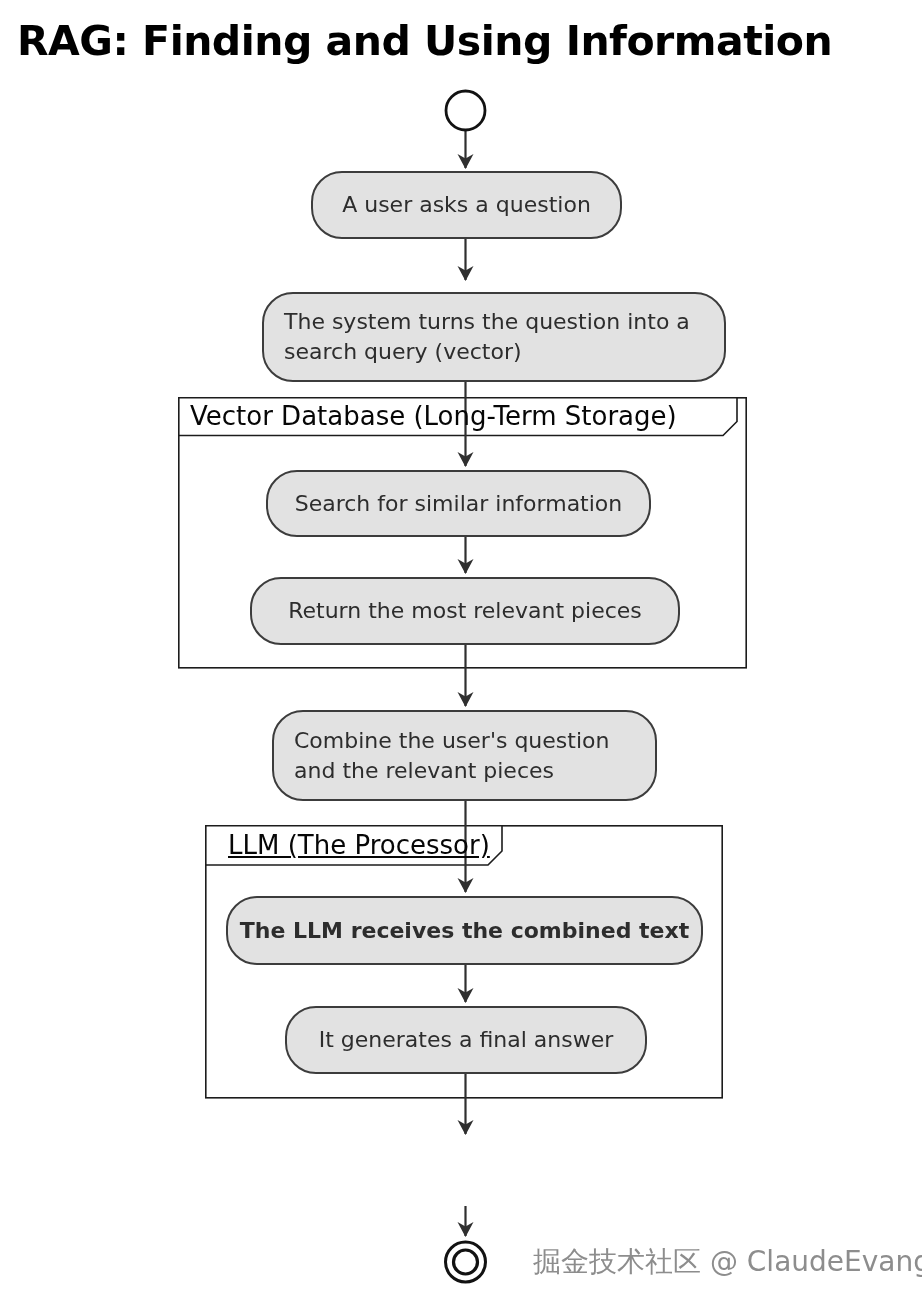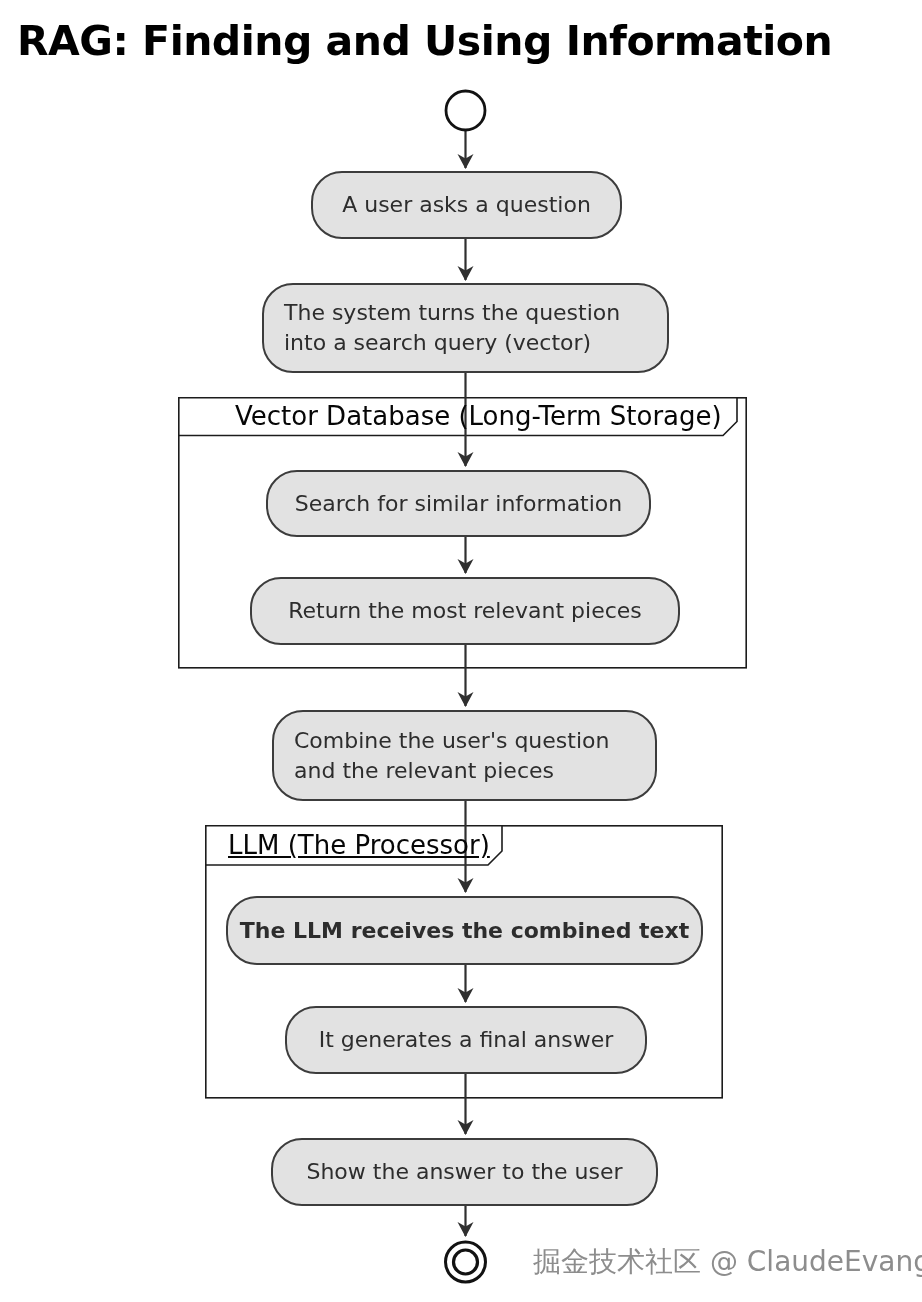--- a/index.html
+++ b/index.html
@@ -89,28 +89,28 @@
     <line x1="465.5" y1="965" x2="465.5" y2="1002" stroke="#2f2f2f" stroke-width="2.2" marker-end="url(#arrowhead)"></line>
     <line x1="465.5" y1="1074" x2="465.5" y2="1134" stroke="#2f2f2f" stroke-width="2.2" marker-end="url(#arrowhead)"></line>
     <line x1="465.5" y1="1206" x2="465.5" y2="1236" stroke="#2f2f2f" stroke-width="2.2" marker-end="url(#arrowhead)"></line>
 
     <circle cx="465.5" cy="110.5" r="19.5" fill="#ffffff" stroke="#121212" stroke-width="2.8"></circle>
 
     <circle cx="465.5" cy="1262" r="20" fill="#ffffff" stroke="#121212" stroke-width="3"></circle>
     <circle cx="465.5" cy="1262" r="12" fill="#ffffff" stroke="#121212" stroke-width="3.2"></circle>
   </svg>
 
-  <div class="frame-title" style="left:190px;top:401px;margin-left:45px;">Vector Database (Long-Term Storage)</div>
+  <div class="frame-title" style="left:190px;top:401px;">Vector Database (Long-Term Storage)</div>
   <div class="frame-title" style="left:228px;top:830px;text-decoration:underline;">LLM (The Processor)</div>
 
   <div class="node" style="left:311px;top:171px;width:311px;height:68px;">
     <span class="node-label">A user asks a question</span>
   </div>
 
-  <div class="node multiline" style="left:262px;top:283px;width:407px;height:90px;">
+  <div class="node multiline" style="left:262px;top:292px;width:464px;height:90px;">
     <span class="node-label">The system turns the question into a search query (vector)</span>
   </div>
 
   <div class="node" style="left:266px;top:470px;width:385px;height:67px;">
     <span class="node-label">Search for similar information</span>
   </div>
 
   <div class="node" style="left:250px;top:577px;width:430px;height:68px;">
     <span class="node-label">Return the most relevant pieces</span>
   </div>
@@ -120,19 +120,16 @@
   </div>
 
   <div class="node" style="left:226px;top:896px;width:477px;height:69px;font-weight:bold;">
     <span class="node-label">The LLM receives the combined text</span>
   </div>
 
   <div class="node" style="left:285px;top:1006px;width:362px;height:68px;">
     <span class="node-label">It generates a final answer</span>
   </div>
 
-  <div class="node" style="left:271px;top:1138px;width:387px;height:68px;">
-    <span class="node-label">Show the answer to the user</span>
-  </div>
 
   <div class="watermark">掘金技术社区 @ ClaudeEvangelist</div>
 
 </div>
 
 </body></html>

